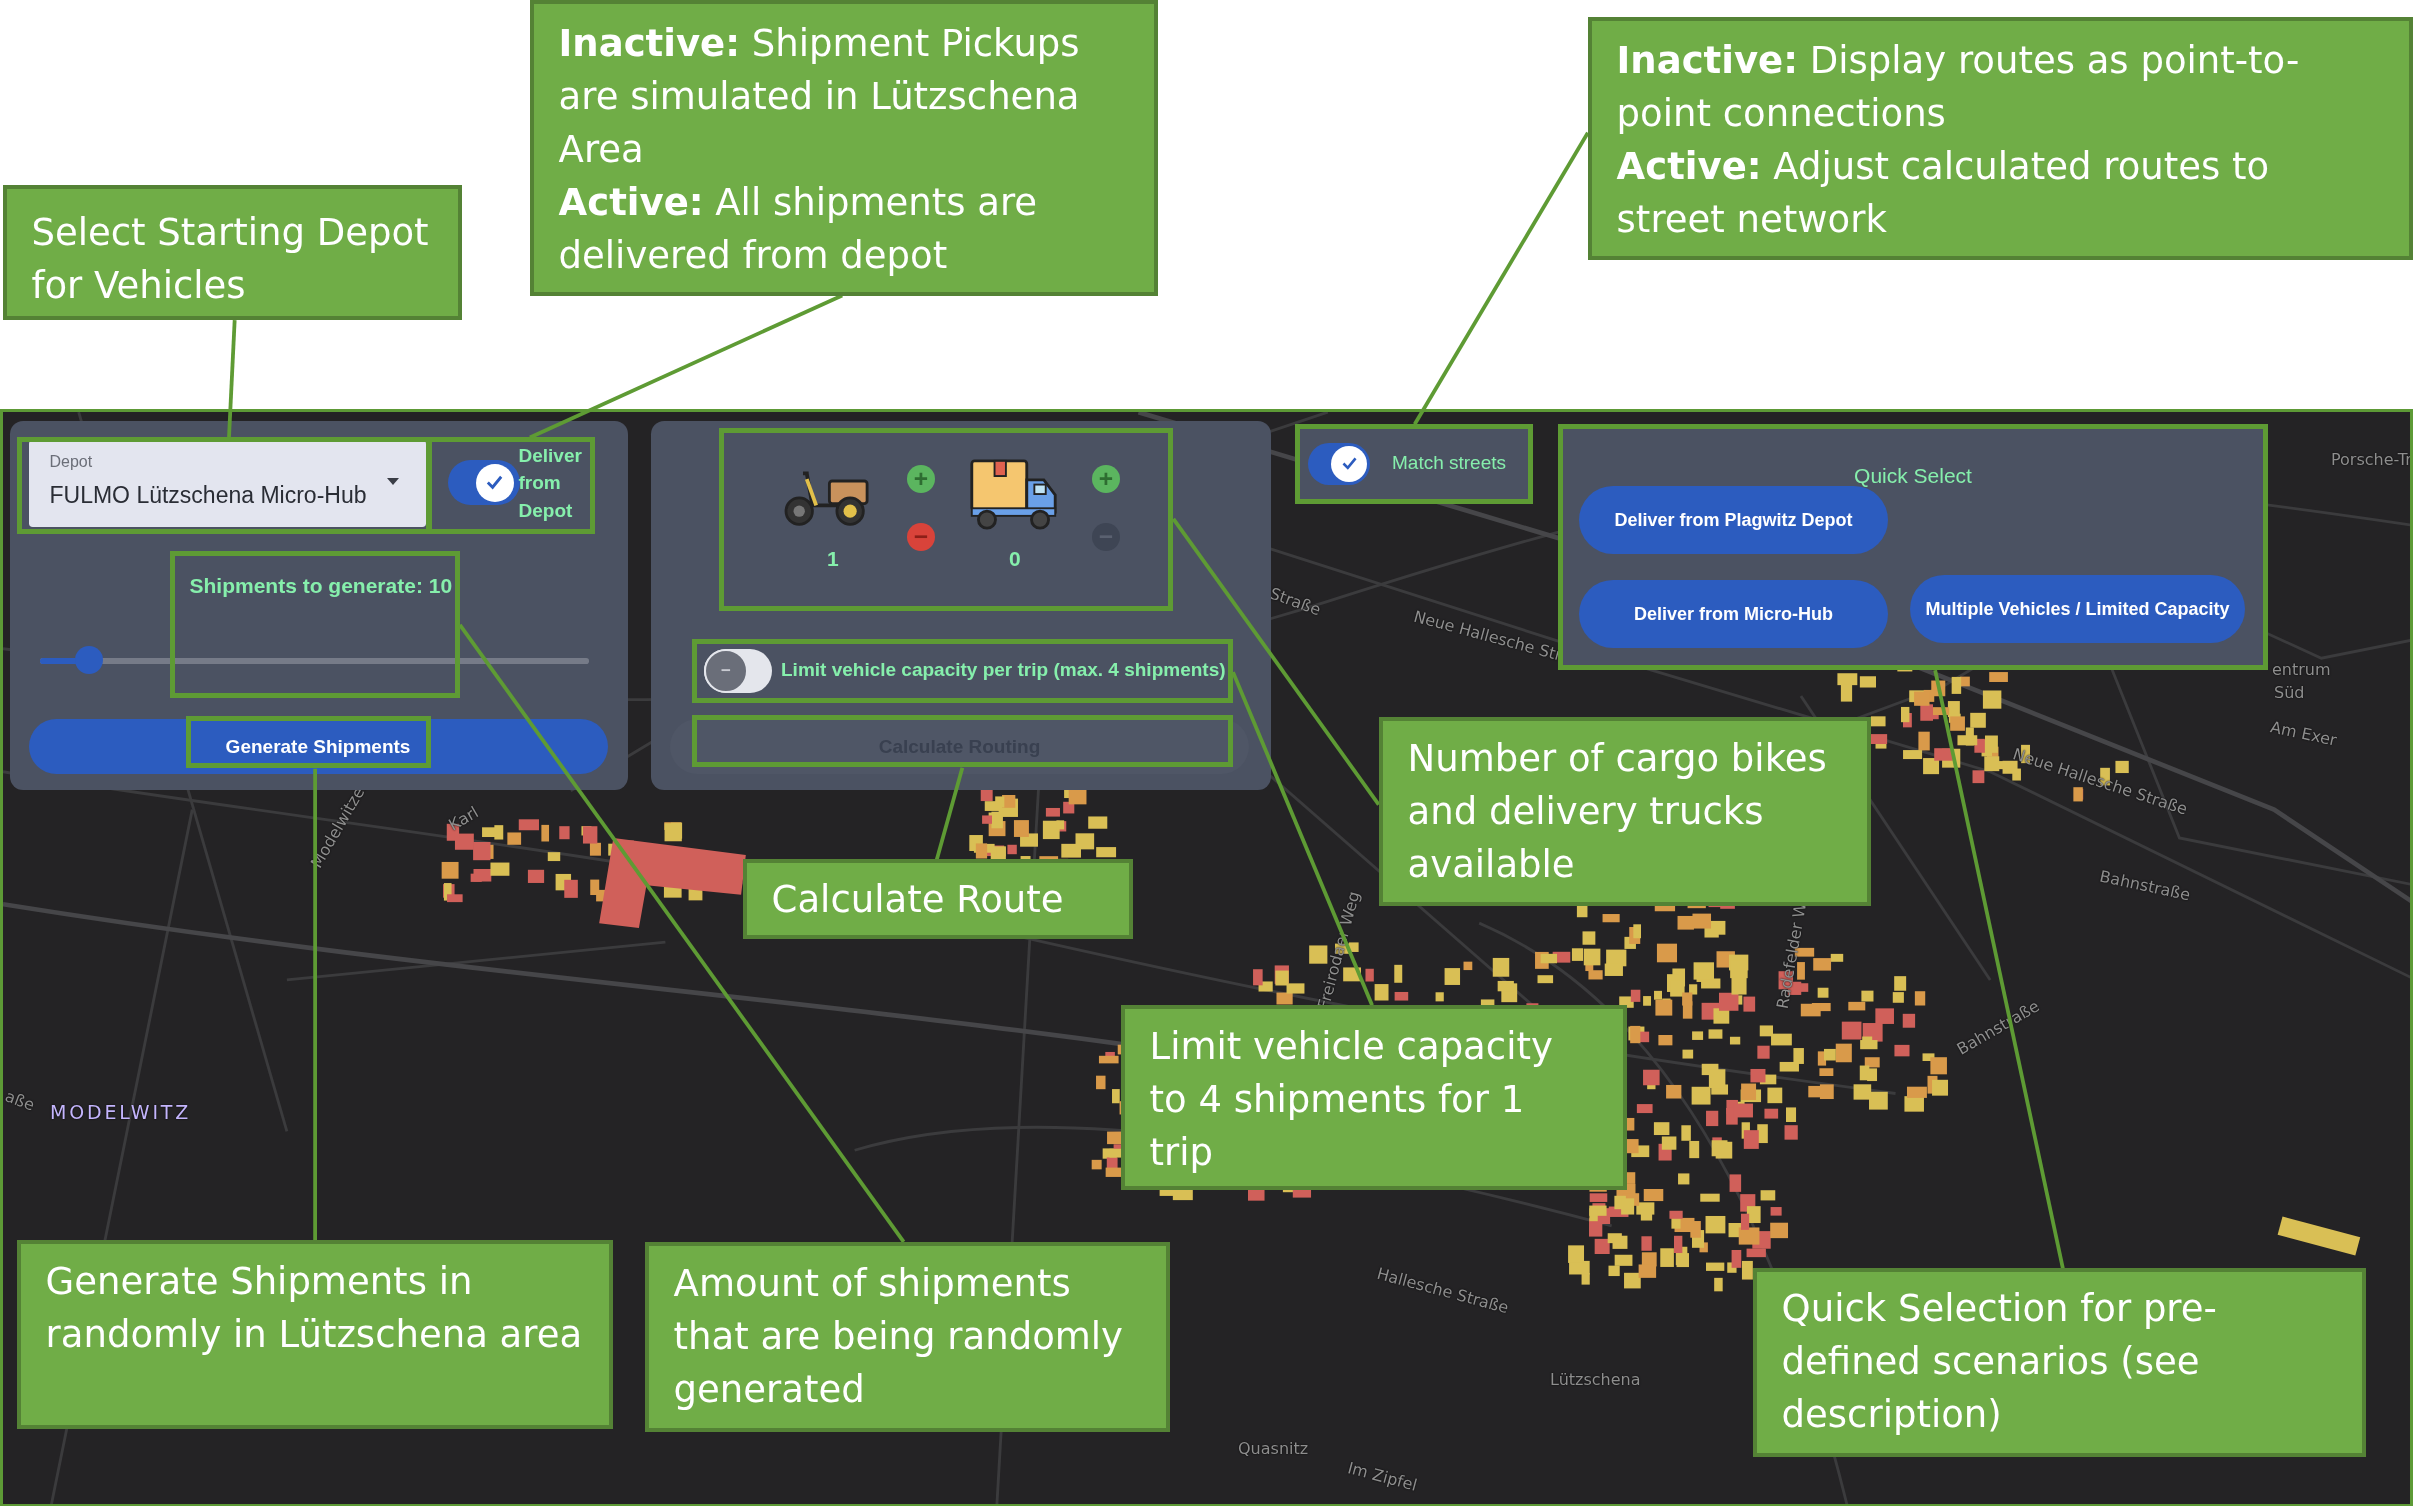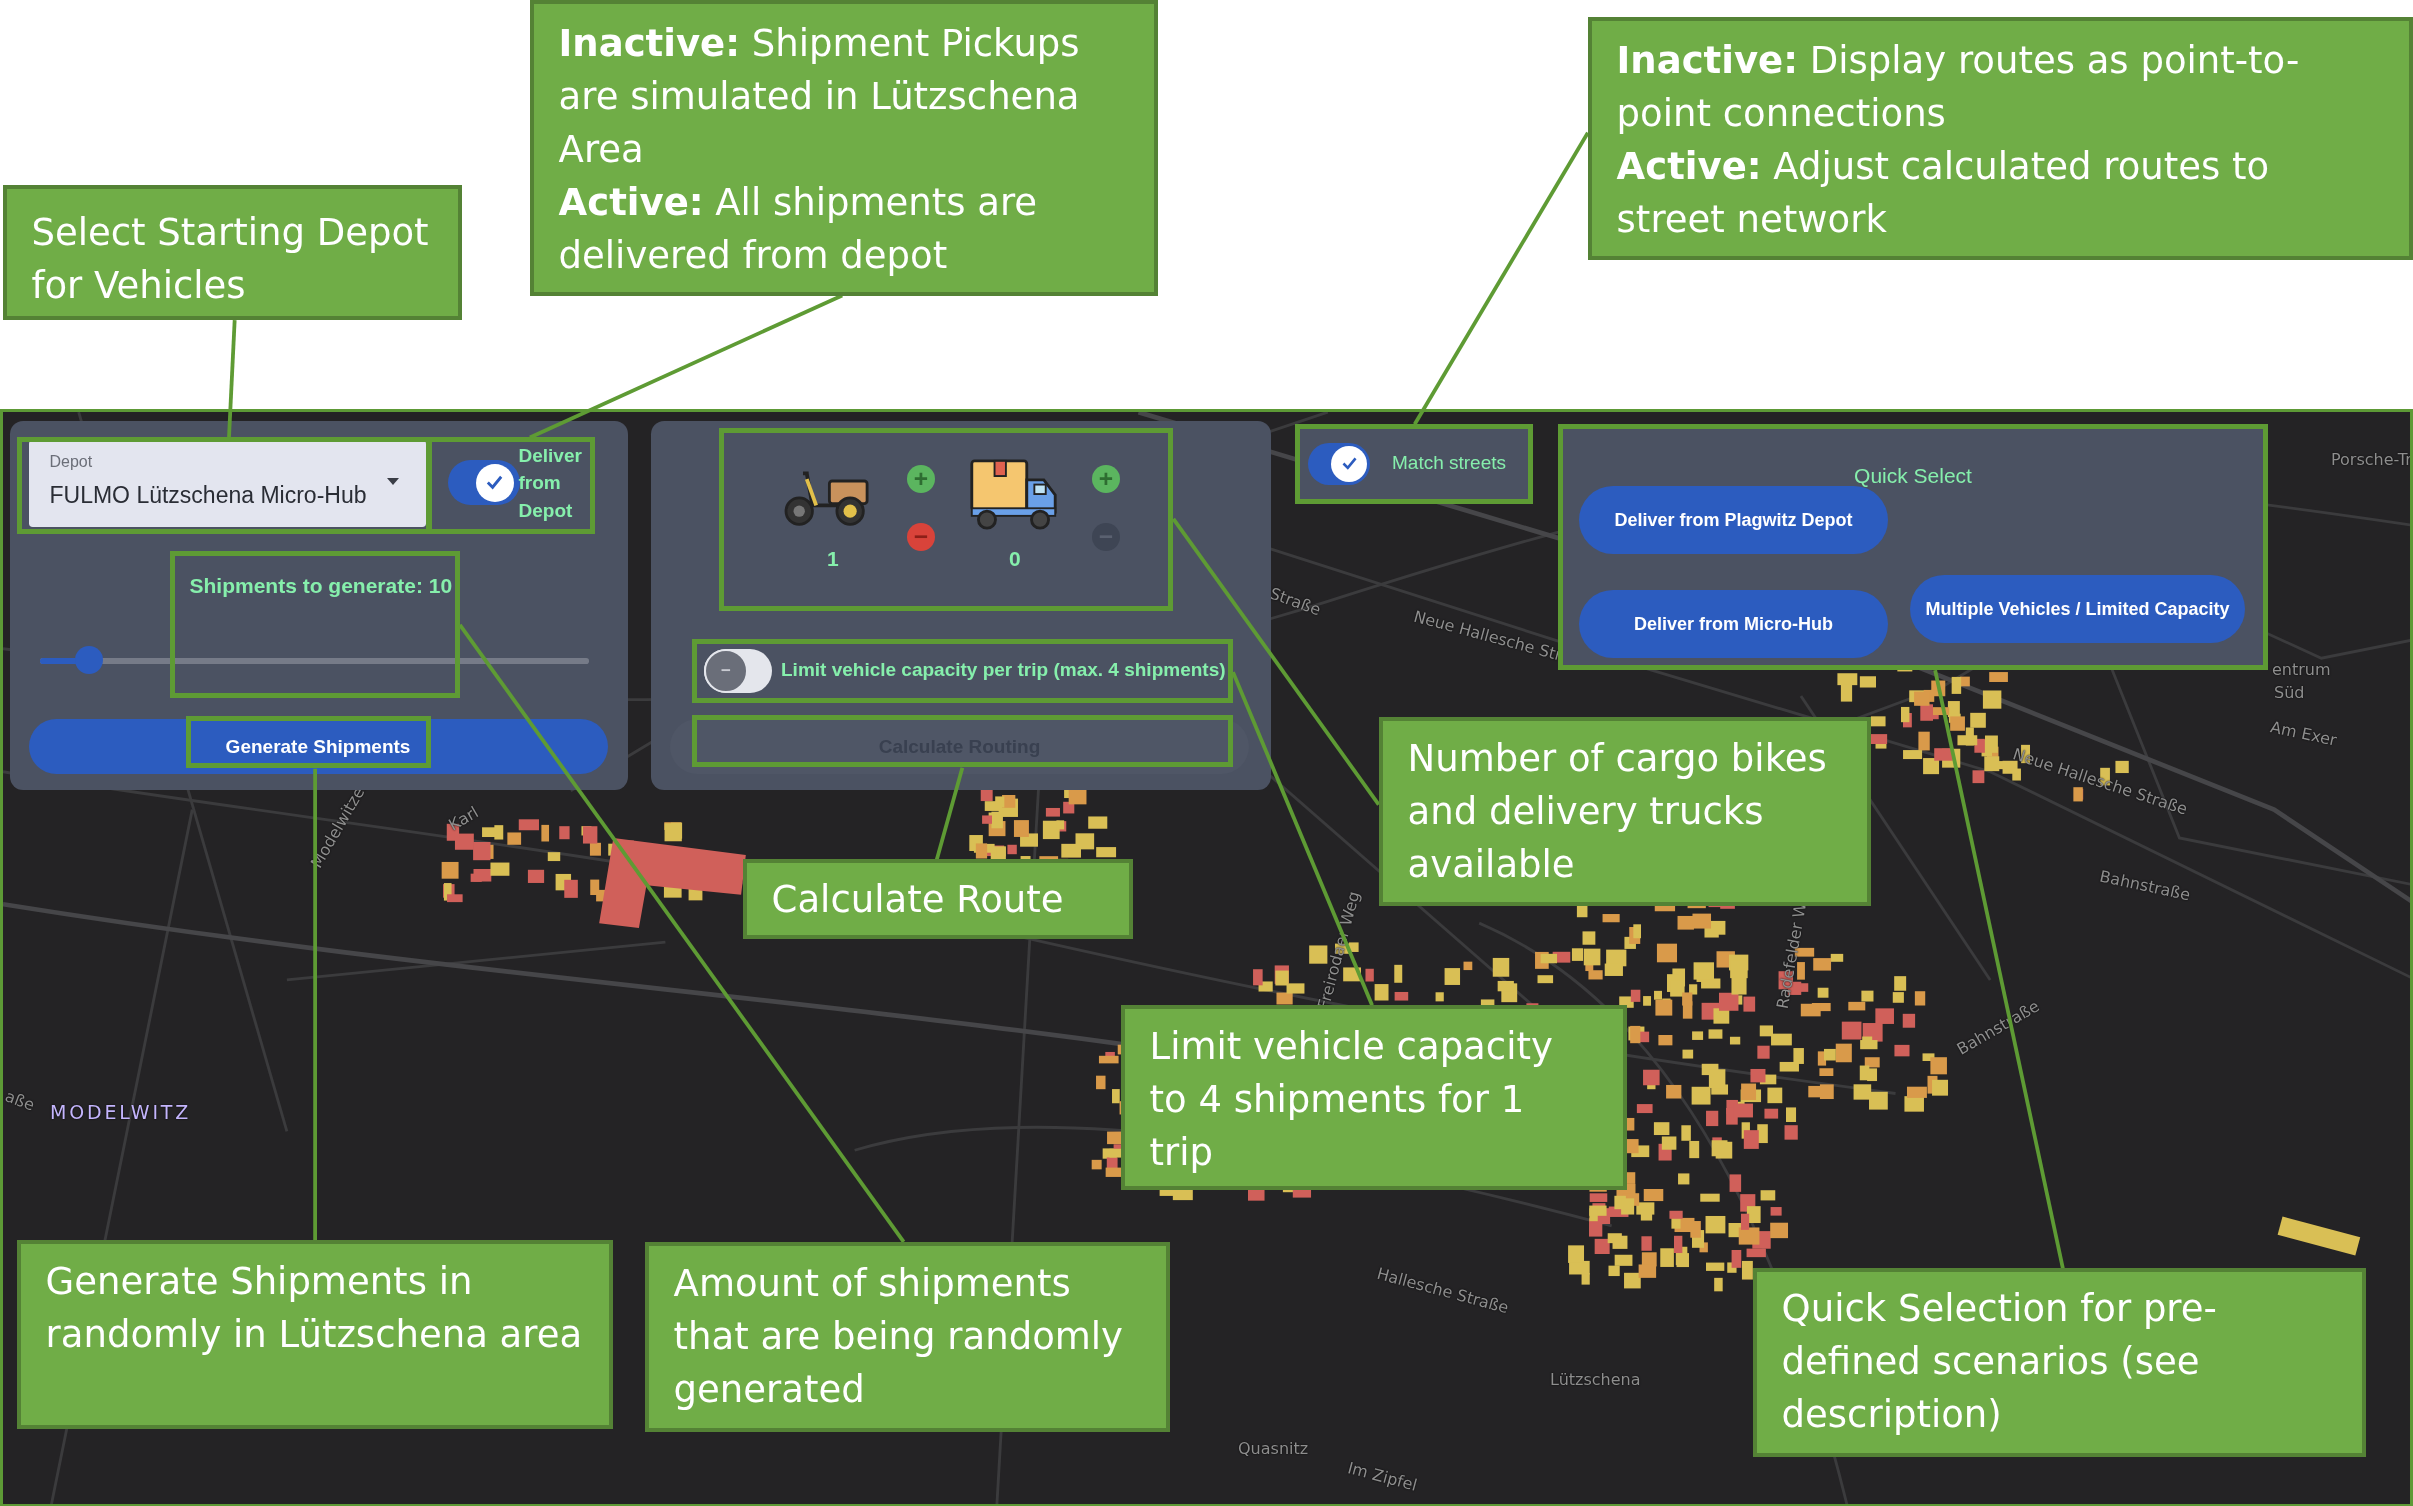--- a/index.html
+++ b/index.html
@@ -989,21 +989,21 @@
           <path d="M4,11 L9,16 L18,5" stroke="#2c5cbf" stroke-width="3" fill="none"></path>
         </svg>
     </div>
   </div>
   <span class="ui-text" style="left:97px;top:28px;font-size:19px;font-weight:normal;">Match streets</span>
 </div>
 
 <div class="panel" style="left:1558px;top:424px;width:710px;height:244px;border-radius:5.7px;">
   <span class="ui-text" style="left:0;width:710px;text-align:center;top:24px;font-size:21px;font-weight:normal;margin-top:16px;">Quick Select</span>
   <div class="pill-btn" style="left:21px;top:62px;width:309px;height:68px;font-size:18px;">Deliver from Plagwitz Depot</div>
-  <div class="pill-btn" style="left:21px;top:166px;width:309px;height:68px;font-size:18px;">Deliver from Micro-Hub</div>
+  <div class="pill-btn" style="left:21px;top:156px;width:309px;height:68px;font-size:18px;">Deliver from Micro-Hub</div>
   <div class="pill-btn" style="left:352px;top:151px;width:335px;height:68px;font-size:18px;">Multiple Vehicles / Limited Capacity</div>
 </div>
 
 <div class="hl" style="left:17px;top:437px;width:414px;height:97px;"></div>
 <div class="hl" style="left:427px;top:437px;width:168px;height:97px;"></div>
 <div class="hl" style="left:170px;top:551px;width:290px;height:147px;"></div>
 <div class="hl" style="left:186px;top:716px;width:245px;height:52px;"></div>
 <div class="hl" style="left:719px;top:428px;width:454px;height:183px;"></div>
 <div class="hl" style="left:692px;top:639px;width:541px;height:64px;"></div>
 <div class="hl" style="left:692px;top:715px;width:541px;height:52px;"></div>

